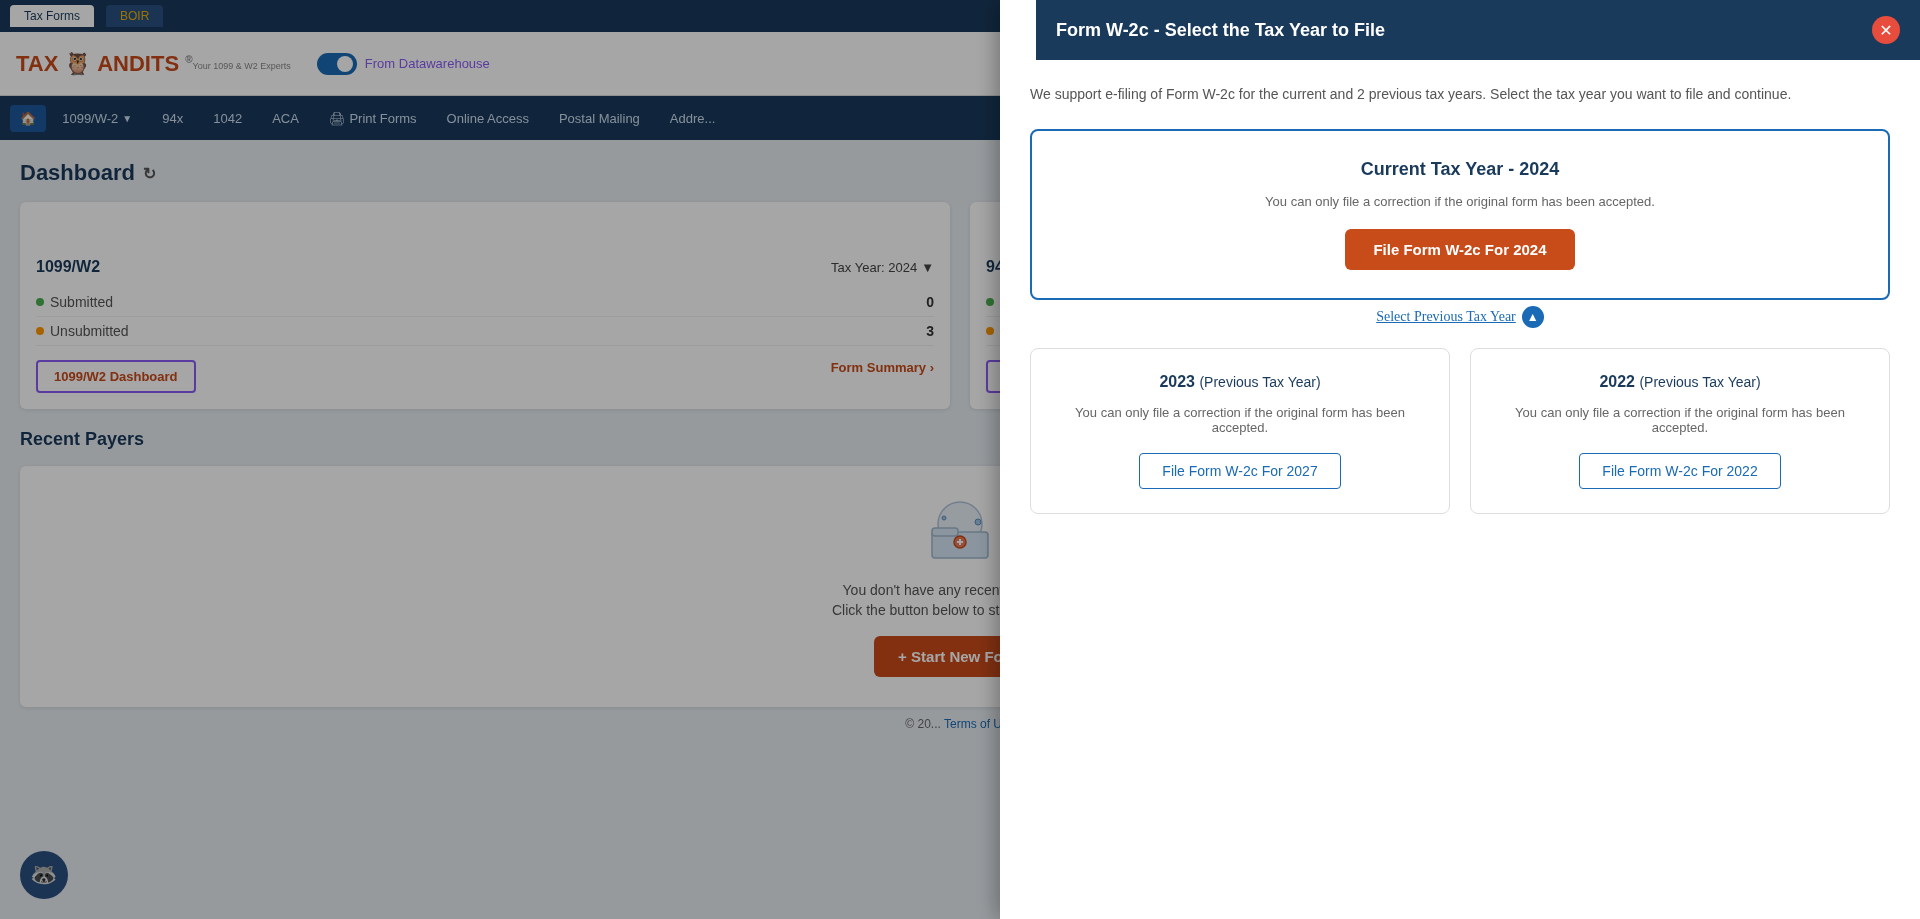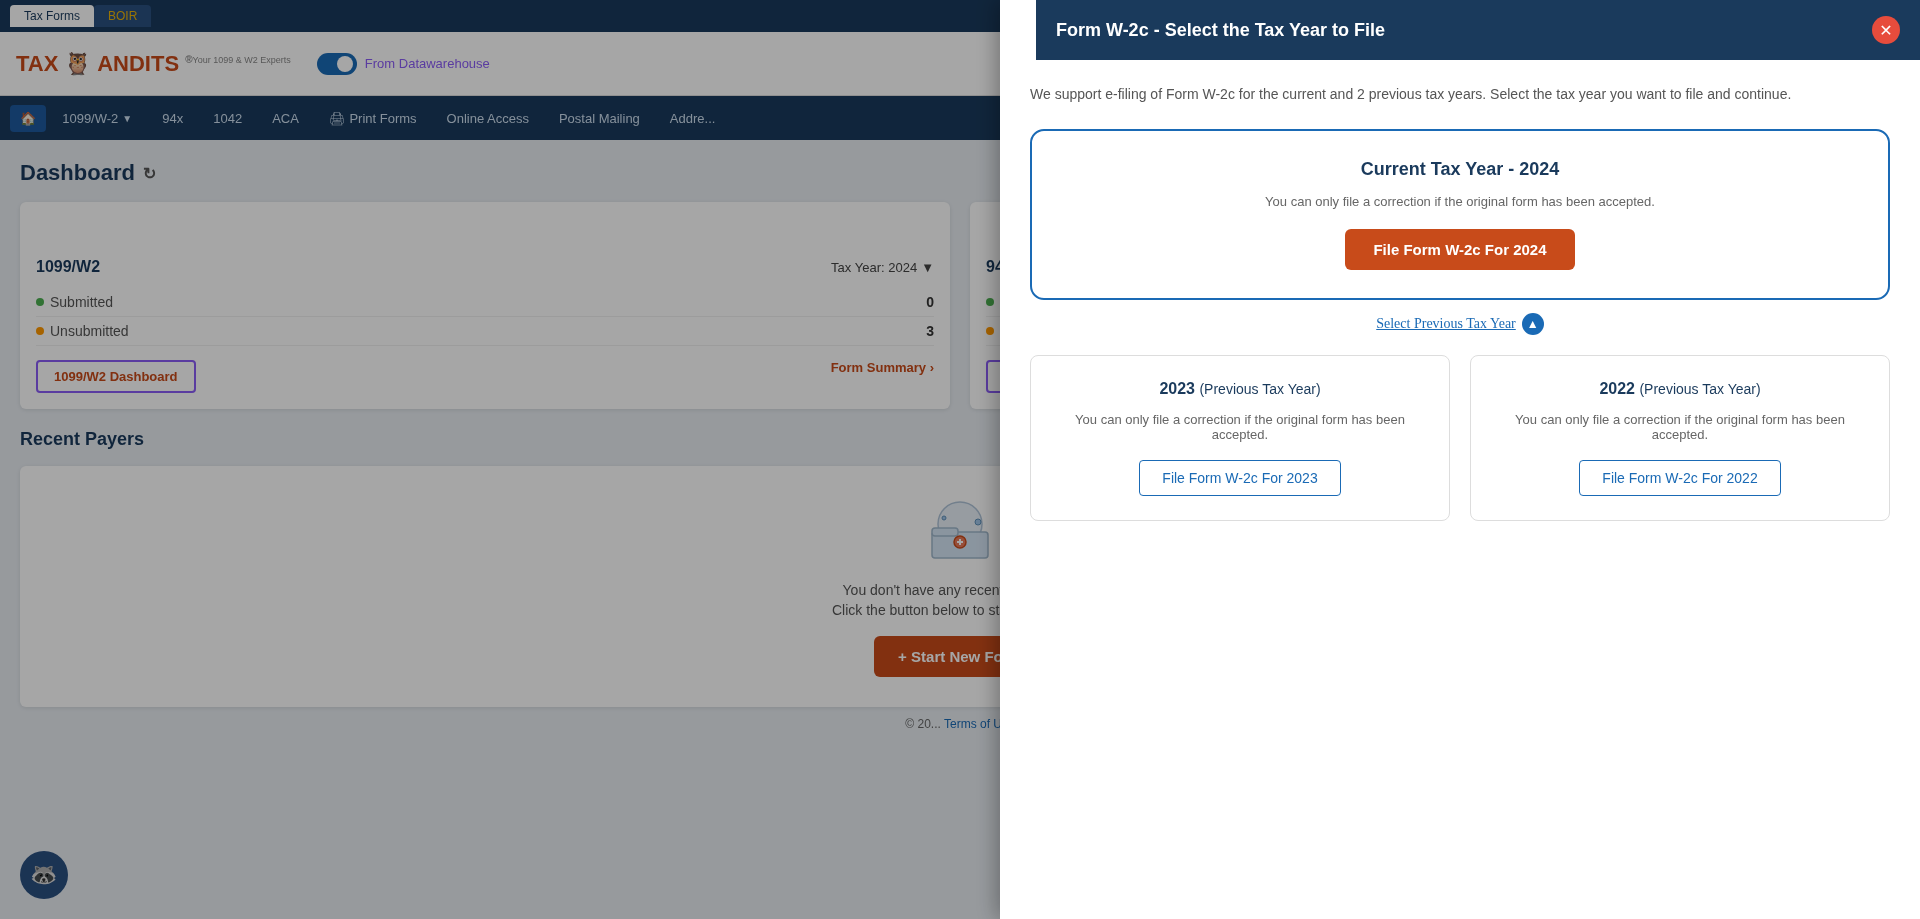--- a/index.html
+++ b/index.html
@@ -5,21 +5,21 @@
     * { box-sizing: border-box; margin: 0; padding: 0; }
     body { font-family: Arial, sans-serif; background: #e8edf2; overflow: hidden; }
 
     
     .top-nav {
       background: #1a3a5c;
       display: flex;
       align-items: center;
       height: 32px;
       padding: 0 10px;
-      gap: 0;
+      gap: 12px;
     }
     .top-nav-tab {
       background: #2a5080;
       color: #eab308;
       font-size: 12px;
       padding: 4px 14px;
       border-radius: 4px 4px 0 0;
       cursor: pointer;
     }
     .top-nav-tab.active {
@@ -45,21 +45,21 @@
     .logo-text {
       font-size: 22px;
       font-weight: bold;
       color: #1a3a5c;
       line-height: 1;
     }
     .logo-text span { color: #c84b1a; }
     .logo-sub {
       font-size: 9px;
       color: #888;
-      margin-top: 2px;
+      margin-top: 8px;
     }
     .toggle-area {
       display: flex;
       align-items: center;
       gap: 8px;
       margin-left: 10px;
     }
     .toggle-switch {
       width: 40px;
       height: 22px;
@@ -291,24 +291,24 @@
     .modal-desc {
       font-size: 14px;
       color: #555;
       margin-bottom: 24px;
       line-height: 1.5;
     }
 
     
     .current-year-card {
       border: 2px solid #1a6ab5;
-      border-radius: 14px;
+      border-radius: 8px;
       padding: 28px 33px;
       text-align: center;
-      margin-bottom: 13px;
+      margin-bottom: 6px;
     }
     .current-year-title {
       font-size: 18px;
       font-weight: bold;
       color: #1a3a5c;
       margin-bottom: 14px;
     }
     .correction-note {
       font-size: 13px;
       color: #666;
@@ -553,21 +553,21 @@
       <div class="up-arrow">▲</div>
     </div>
 
     <div class="prev-years-row">
       <div class="prev-year-card">
         <div class="prev-year-title">
           <span>2023</span>
           <span style="font-weight:normal; font-size:14px;">(Previous Tax Year)</span>
         </div>
         <p class="prev-year-note">You can only file a correction if the original form has been accepted.</p>
-        <button class="btn-file-outline">File Form W-2c For 2023</button>
+        <button class="btn-file-outline">File Form W-2c For 2027</button>
       </div>
       <div class="prev-year-card">
         <div class="prev-year-title">
           <span>2022</span>
           <span style="font-weight:normal; font-size:14px;">(Previous Tax Year)</span>
         </div>
         <p class="prev-year-note">You can only file a correction if the original form has been accepted.</p>
         <button class="btn-file-outline">File Form W-2c For 2022</button>
       </div>
     </div>

